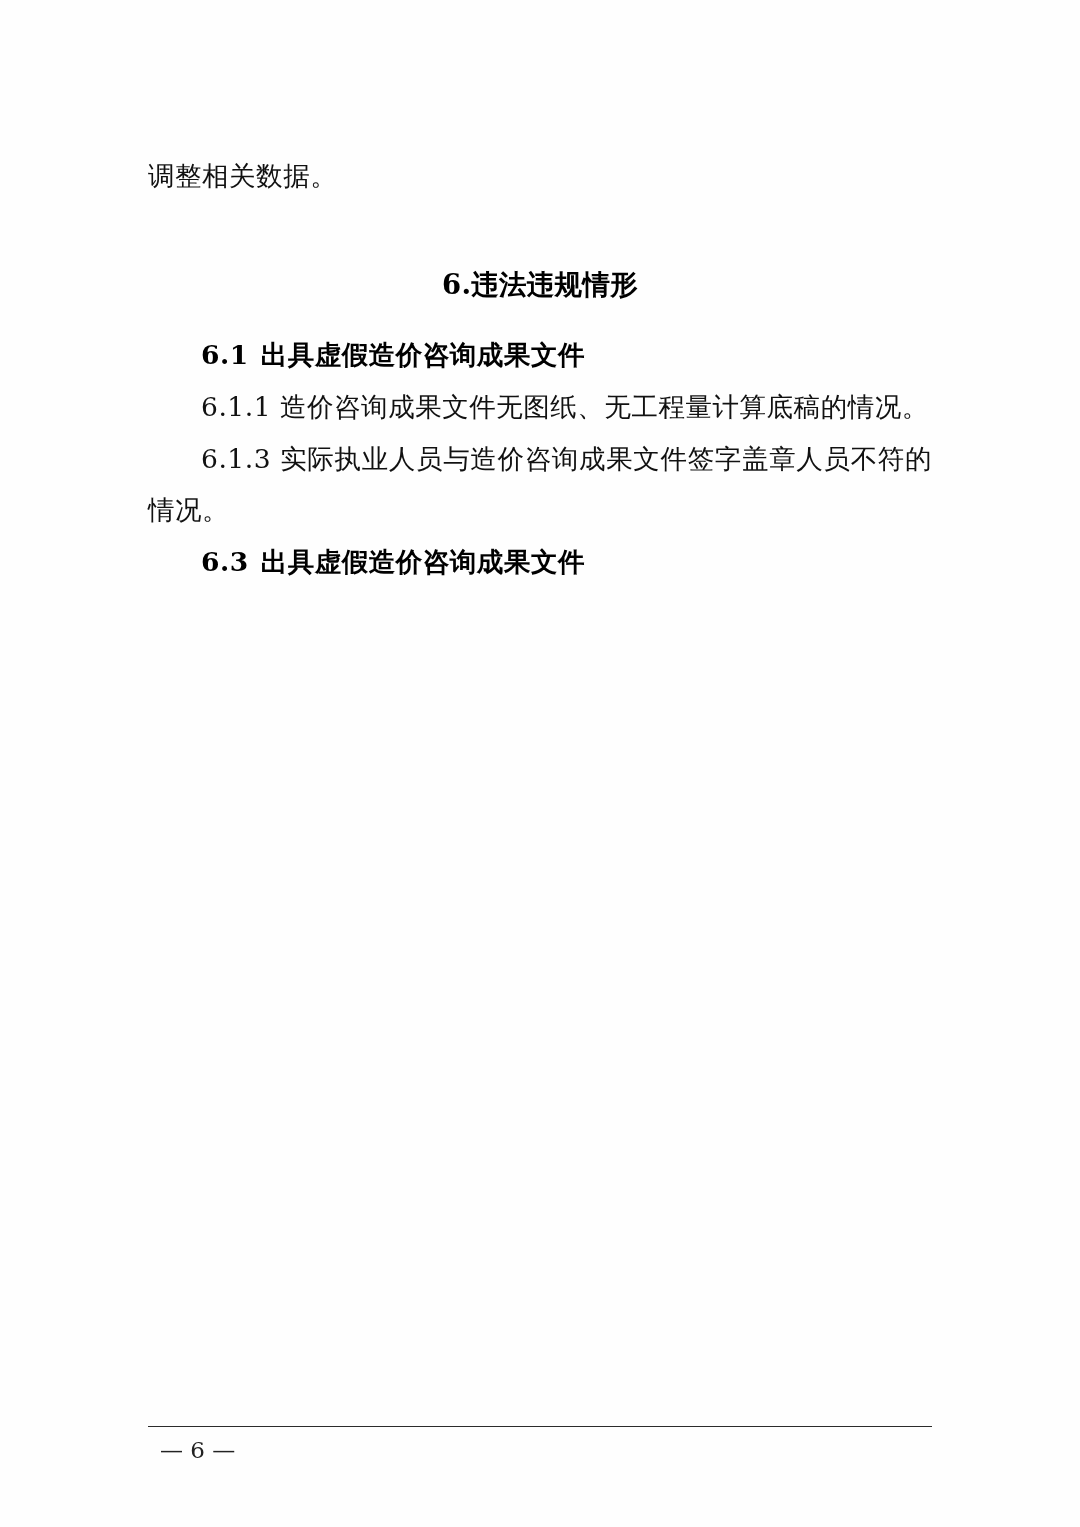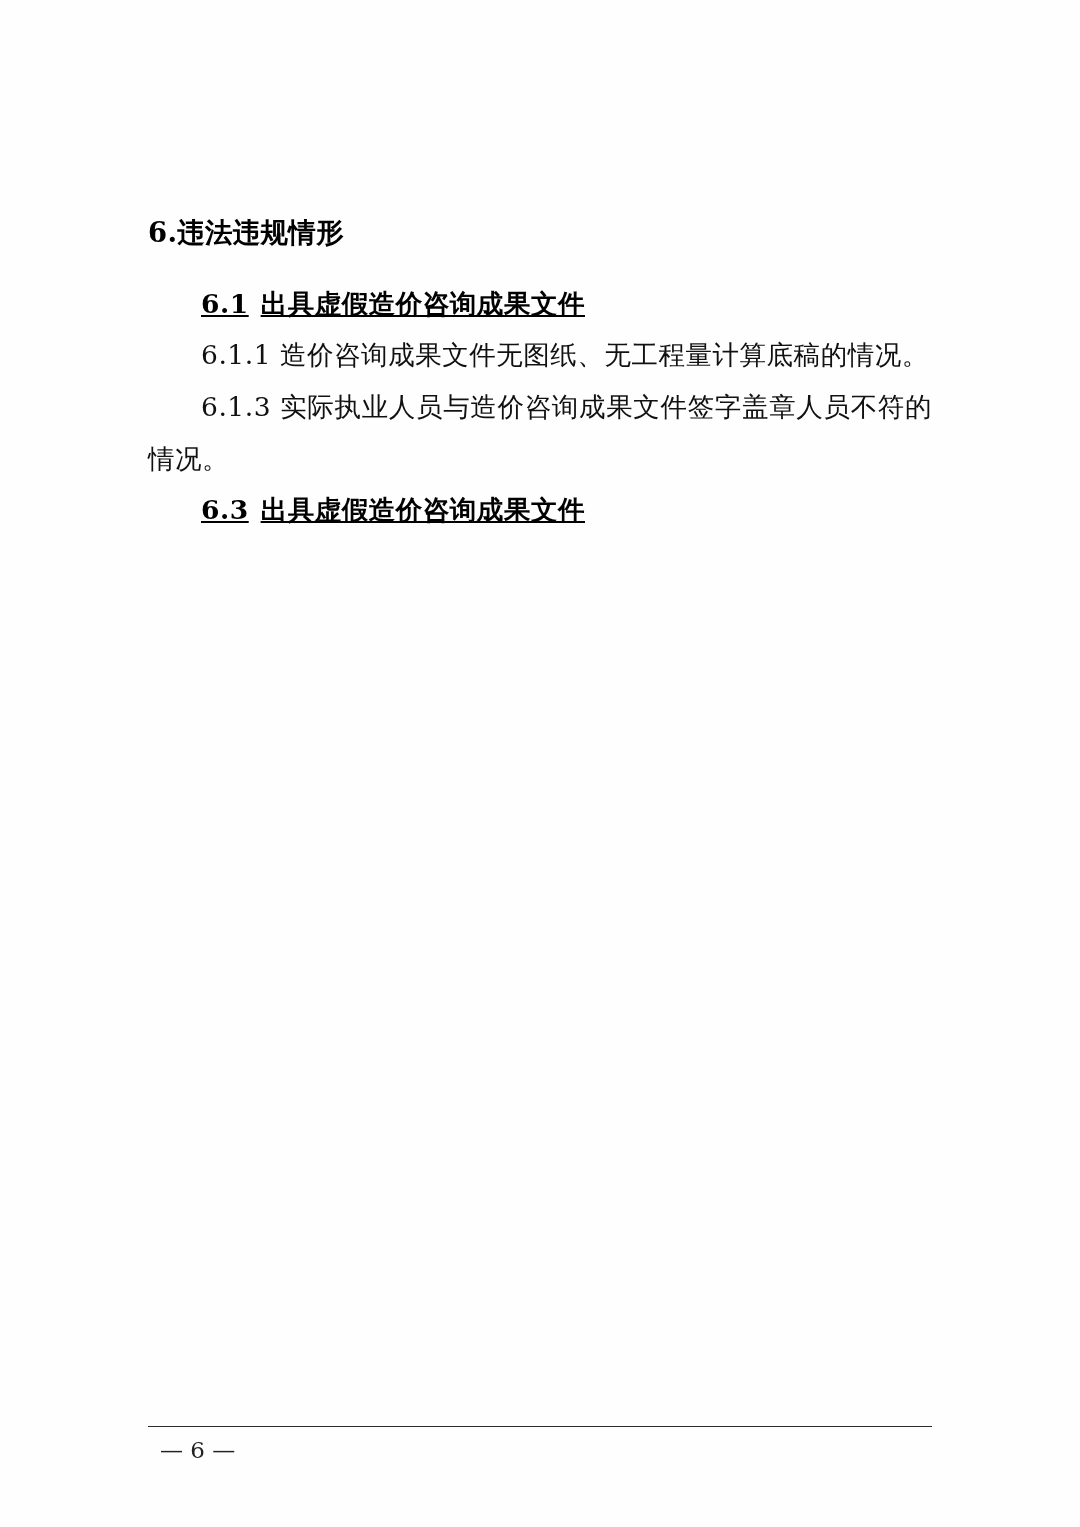--- a/index.html
+++ b/index.html
@@ -31,35 +31,34 @@
   .para {
     margin: 0 0 0 0;
     text-indent: 2em;
   }
   .para.noindent {
     text-indent: 0;
   }
   .gap-lg { height: 56px; }
   .gap-md { height: 18px; }
   .section-title {
-    text-align: left;
+    text-align: center;
     font-size: 27.5px;
     font-weight: bold;
     letter-spacing: 0.01em;
     margin: 0;
     color: #000000;
   }
   .sub-title {
     font-size: 26.5px;
     font-weight: bold;
     text-indent: 2em;
     margin: 0;
     letter-spacing: 0.02em;
     color: #000000;
-    text-decoration: underline;
   }
   .sub-title .num {
     font-family: "DejaVu Serif", serif;
     font-weight: bold;
     margin-right: 0.45em;
   }
   .footer {
     position: absolute;
     left: 0;
     right: 0;
@@ -80,20 +79,21 @@
     padding-left: 12px;
   }
 </style>
 </head>
 <body>
 
 <div class="page">
 
   <div class="body-text">
 
+    <p class="para noindent">调整相关数据。</p>
 
     <div class="gap-lg"></div>
 
     <h2 class="section-title">6.违法违规情形</h2>
 
     <div class="gap-md"></div>
 
     <p class="sub-title">
       <span class="num">6.1</span><span>出具虚假造价咨询成果文件</span>
     </p>

